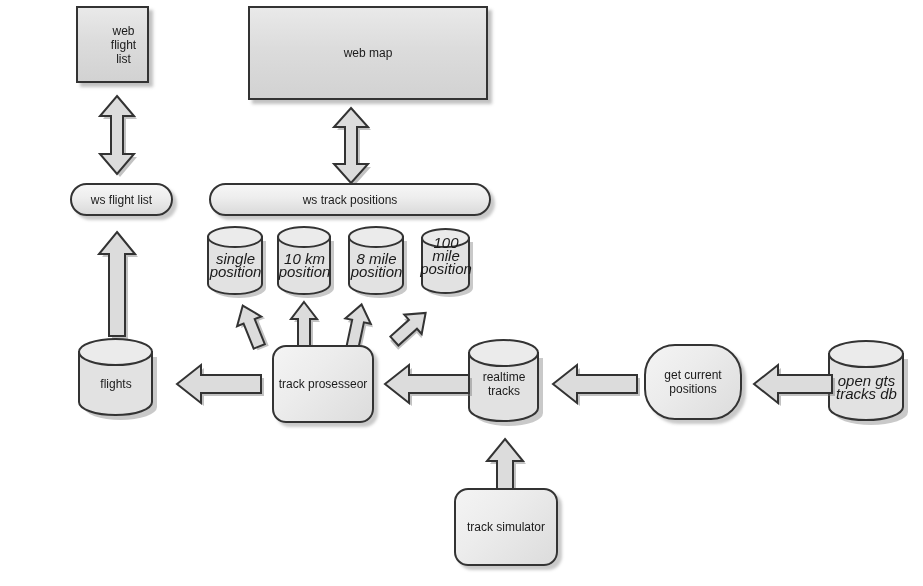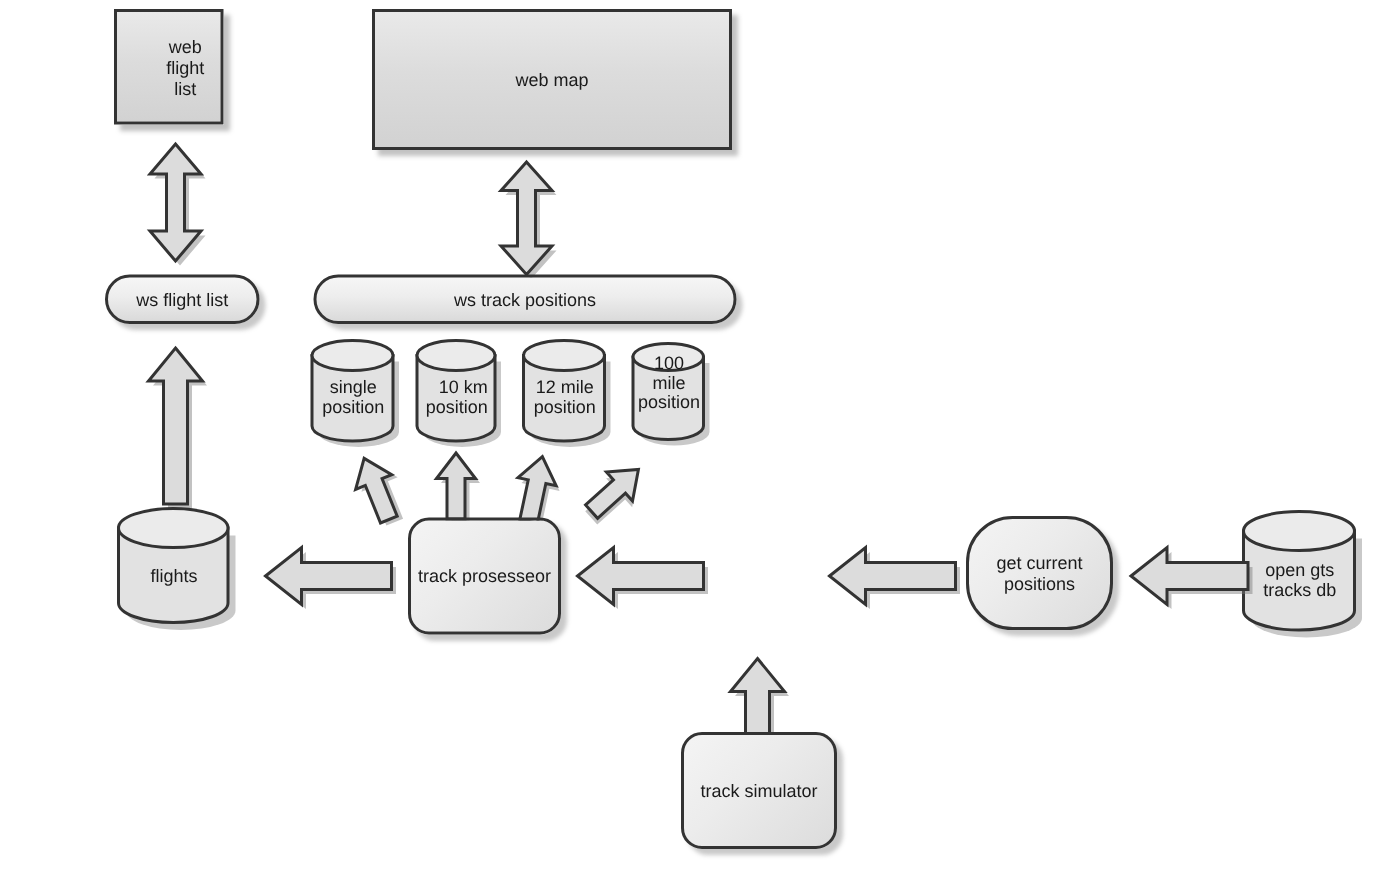--- a/index.html
+++ b/index.html
@@ -33,21 +33,21 @@
     border:2px solid #333333;border-radius:40px;
     background:linear-gradient(to bottom,#f6f6f6 0%,#ededed 45%,#dadada 100%);
     box-shadow:4px 4px 3px rgba(120,120,120,.4);
     display:flex;align-items:center;justify-content:center;text-align:center;
   }
 
   .label{
     font-size:12px;color:#1a1a1a;line-height:14px;
     position:relative;z-index:4;white-space:pre-line;
   }
-  .label.small{font-size:12px;line-height:13px;}
+  .label.small{font-size:15px;line-height:13px;font-style:italic;}
 
   
   .cyl{position:absolute;}
   .cyl svg{position:absolute;left:0;top:0;overflow:visible;}
   .cyl .label{
     position:absolute;left:0;right:0;
     display:flex;align-items:center;justify-content:center;text-align:center;
   }
 
   
@@ -111,35 +111,35 @@
   <div class="node cyl" style="left:277px;top:226px;width:55px;height:71px;">
     <svg width="63" height="79" viewBox="0 0 63 79">
       <g transform="translate(4,4)" fill="rgba(120,120,120,.4)">
         <path d="M1 11 L1 58 A26 10 0 0 0 53 58 L53 11 Z"></path>
       </g>
       <g>
         <path d="M1 11 L1 58 A26 10 0 0 0 53 58 L53 11 Z" fill="#e2e2e2" stroke="#333333" stroke-width="2"></path>
         <ellipse cx="27" cy="11" rx="26" ry="10" fill="#ebebeb" stroke="#333333" stroke-width="2"></ellipse>
       </g>
     </svg>
-    <span class="label small" style="top:22px;height:34px;text-align:right;">10 km
+    <span class="label small" style="top:22px;height:34px;">10 km
 position</span>
   </div>
 
   <div class="node cyl" style="left:348px;top:226px;width:57px;height:71px;">
     <svg width="65" height="79" viewBox="0 0 65 79">
       <g transform="translate(4,4)" fill="rgba(120,120,120,.4)">
         <path d="M1 11 L1 58 A27 10 0 0 0 55 58 L55 11 Z"></path>
       </g>
       <g>
         <path d="M1 11 L1 58 A27 10 0 0 0 55 58 L55 11 Z" fill="#e2e2e2" stroke="#333333" stroke-width="2"></path>
         <ellipse cx="28" cy="11" rx="27" ry="10" fill="#ebebeb" stroke="#333333" stroke-width="2"></ellipse>
       </g>
     </svg>
-    <span class="label small" style="top:22px;height:34px;">12 mile
+    <span class="label small" style="top:22px;height:34px;">8 mile
 position</span>
   </div>
 
   <div class="node cyl" style="left:421px;top:228px;width:50px;height:69px;">
     <svg width="58" height="77" viewBox="0 0 58 77">
       <g transform="translate(4,4)" fill="rgba(120,120,120,.4)">
         <path d="M1 10 L1 56 A23.5 9 0 0 0 48 56 L48 10 Z"></path>
       </g>
       <g>
         <path d="M1 10 L1 56 A23.5 9 0 0 0 48 56 L48 10 Z" fill="#e2e2e2" stroke="#333333" stroke-width="2"></path>
@@ -206,20 +206,33 @@
         <ellipse cx="37.5" cy="13" rx="36.5" ry="13" fill="#ebebeb" stroke="#333333" stroke-width="2"></ellipse>
       </g>
     </svg>
     <span class="label" style="top:26px;height:38px;">flights</span>
   </div>
 
   <div class="node rrect" style="left:272px;top:345px;width:102px;height:78px;">
     <span class="label">track prosesseor</span>
   </div>
 
+  <div class="node cyl" style="left:468px;top:340px;width:72px;height:83px;">
+    <svg width="82" height="93" viewBox="0 0 82 93">
+      <g transform="translate(5,5)" fill="rgba(120,120,120,.4)">
+        <path d="M1 13 L1 68 A34.5 13 0 0 0 70 68 L70 13 Z"></path>
+      </g>
+      <g>
+        <path d="M1 13 L1 68 A34.5 13 0 0 0 70 68 L70 13 Z" fill="#e2e2e2" stroke="#333333" stroke-width="2"></path>
+        <ellipse cx="35.5" cy="13" rx="34.5" ry="13" fill="#ebebeb" stroke="#333333" stroke-width="2"></ellipse>
+      </g>
+    </svg>
+    <span class="label" style="top:24px;height:40px;">realtime
+tracks</span>
+  </div>
 
   <div class="node rrect" style="left:644px;top:344px;width:98px;height:76px;border-radius:31px;">
     <span class="label">get current
 positions</span>
   </div>
 
   <div class="node cyl" style="left:828px;top:341px;width:77px;height:81px;">
     <svg width="87" height="91" viewBox="0 0 87 91">
       <g transform="translate(5,5)" fill="rgba(120,120,120,.4)">
         <path d="M1 13 L1 66 A37 13 0 0 0 75 66 L75 13 Z"></path>

